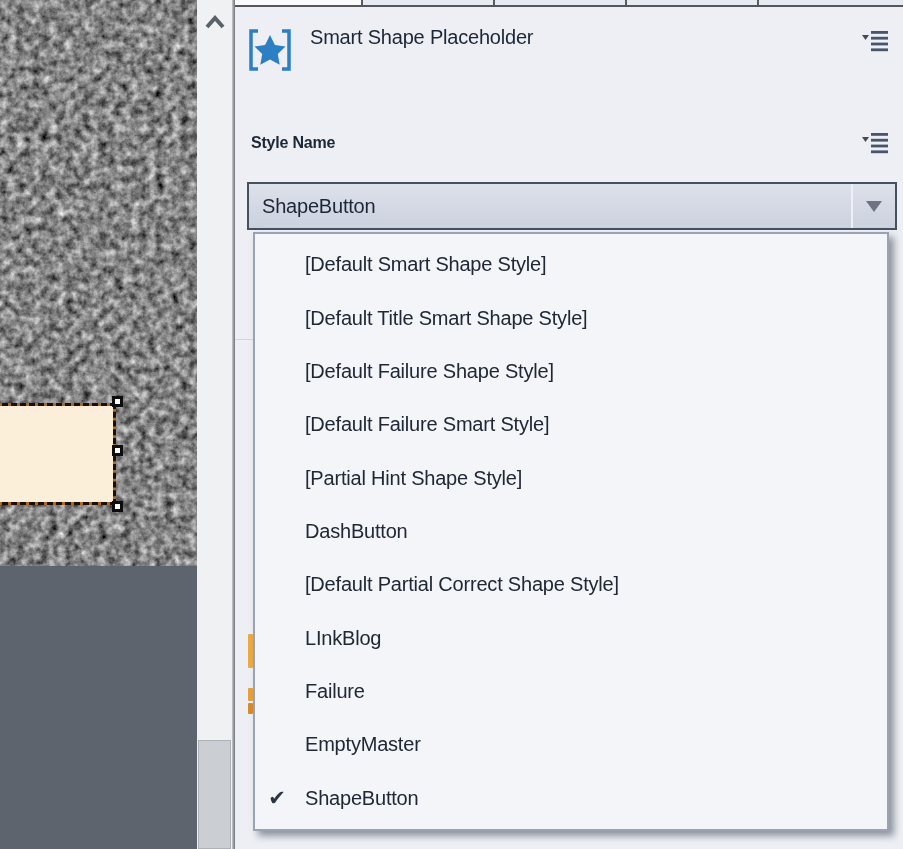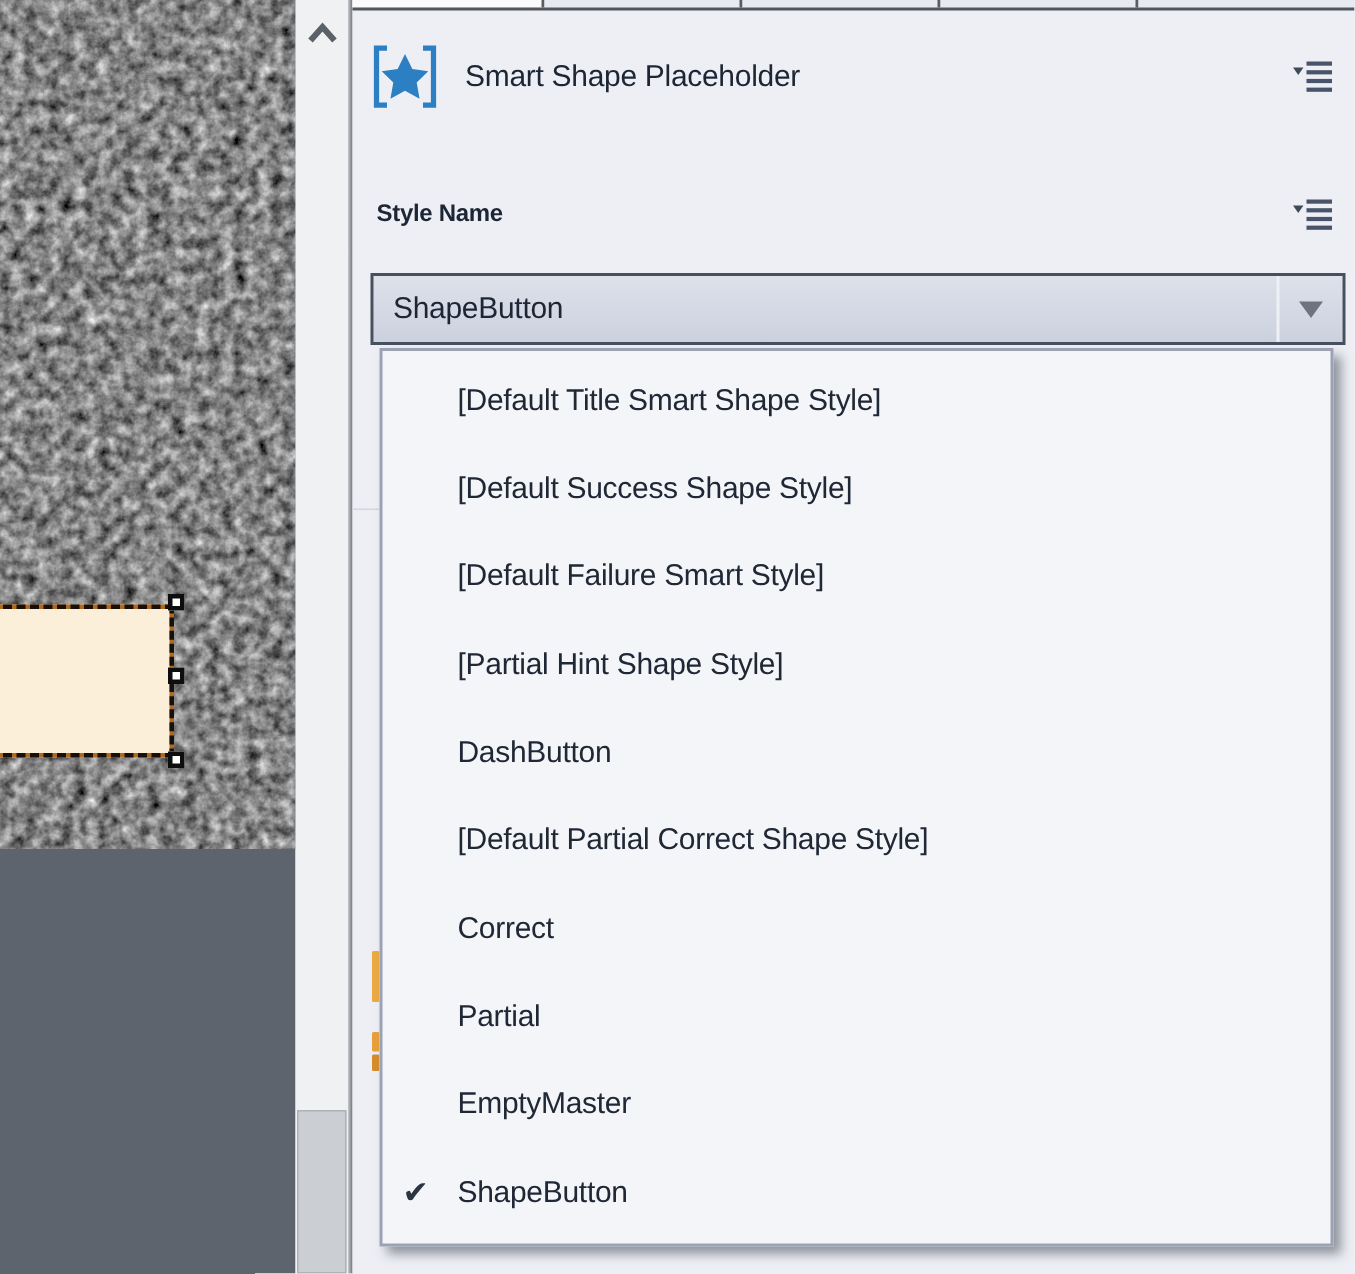--- a/index.html
+++ b/index.html
@@ -36,21 +36,21 @@
 
   
   #panel { position:absolute; left:235px; top:0; width:668px; height:849px; background:var(--panel-bg,#edeff5); }
 
   .tabstrip { position:absolute; left:0; top:0; width:100%; height:5px; display:flex; }
   .tab-edge { height:5px; background:#e7eaf1; border-right:2px solid #595d62; }
   .tab-edge:first-child { background:#fbfbfd; }
   .tab-edge:last-child { border-right:none; flex:1; }
   .tabline { position:absolute; left:0; top:5px; width:100%; height:2px; background:#53565b; }
 
-  .header-row { position:absolute; left:12px; right:12px; top:26px; height:50px; display:flex; align-items:center; }
+  .header-row { position:absolute; left:12px; right:12px; top:26px; height:50px; display:flex; }
   .title { margin-left:17px; font-size:20px; letter-spacing:-0.2px; }
 
   .menu-btn { margin-left:auto; width:30px; height:30px; display:flex; align-items:center; justify-content:center; cursor:pointer; }
 
   .style-row { position:absolute; left:16px; right:12px; top:128px; height:30px; display:flex; align-items:center; }
   .style-label { font-weight:bold; font-size:16px; letter-spacing:-0.2px; }
 
   .combobox {
     position:absolute; left:12px; top:182px; width:650px; height:48px;
     border:2px solid var(--combobox-border,#46505e);
@@ -166,30 +166,34 @@
     </span>
   </div>
 
   <div class="frag-line"></div>
   <div class="frag frag-a"></div>
   <div class="frag frag-b"></div>
   <div class="frag frag-c"></div>
 
   <div class="popup">
 
+      <div class="style-option">
+        <span class="check" style="visibility: hidden;">✔</span>
+        <span class="option-label">[Default Smart Shape Style]</span>
+      </div>
 
       <div class="style-option">
         <span class="check" style="visibility: hidden;">✔</span>
         <span class="option-label">[Default Title Smart Shape Style]</span>
       </div>
 
 
       <div class="style-option">
         <span class="check" style="visibility: hidden;">✔</span>
-        <span class="option-label">[Default Success Shape Style]</span>
+        <span class="option-label">[Default Failure Shape Style]</span>
       </div>
 
       <div class="style-option">
         <span class="check" style="visibility: hidden;">✔</span>
         <span class="option-label">[Default Failure Smart Style]</span>
       </div>
 
       <div class="style-option">
         <span class="check" style="visibility: hidden;">✔</span>
         <span class="option-label">[Partial Hint Shape Style]</span>
@@ -200,26 +204,26 @@
         <span class="option-label">DashButton</span>
       </div>
 
       <div class="style-option">
         <span class="check" style="visibility: hidden;">✔</span>
         <span class="option-label">[Default Partial Correct Shape Style]</span>
       </div>
 
       <div class="style-option">
         <span class="check" style="visibility: hidden;">✔</span>
-        <span class="option-label">Correct</span>
-      </div>
-
-      <div class="style-option">
-        <span class="check" style="visibility: hidden;">✔</span>
-        <span class="option-label">Partial</span>
+        <span class="option-label">LInkBlog</span>
+      </div>
+
+      <div class="style-option">
+        <span class="check" style="visibility: hidden;">✔</span>
+        <span class="option-label">Failure</span>
       </div>
 
       <div class="style-option">
         <span class="check" style="visibility: hidden;">✔</span>
         <span class="option-label">EmptyMaster</span>
       </div>
 
       <div class="style-option">
         <span class="check" style="visibility: visible;">✔</span>
         <span class="option-label">ShapeButton</span>

